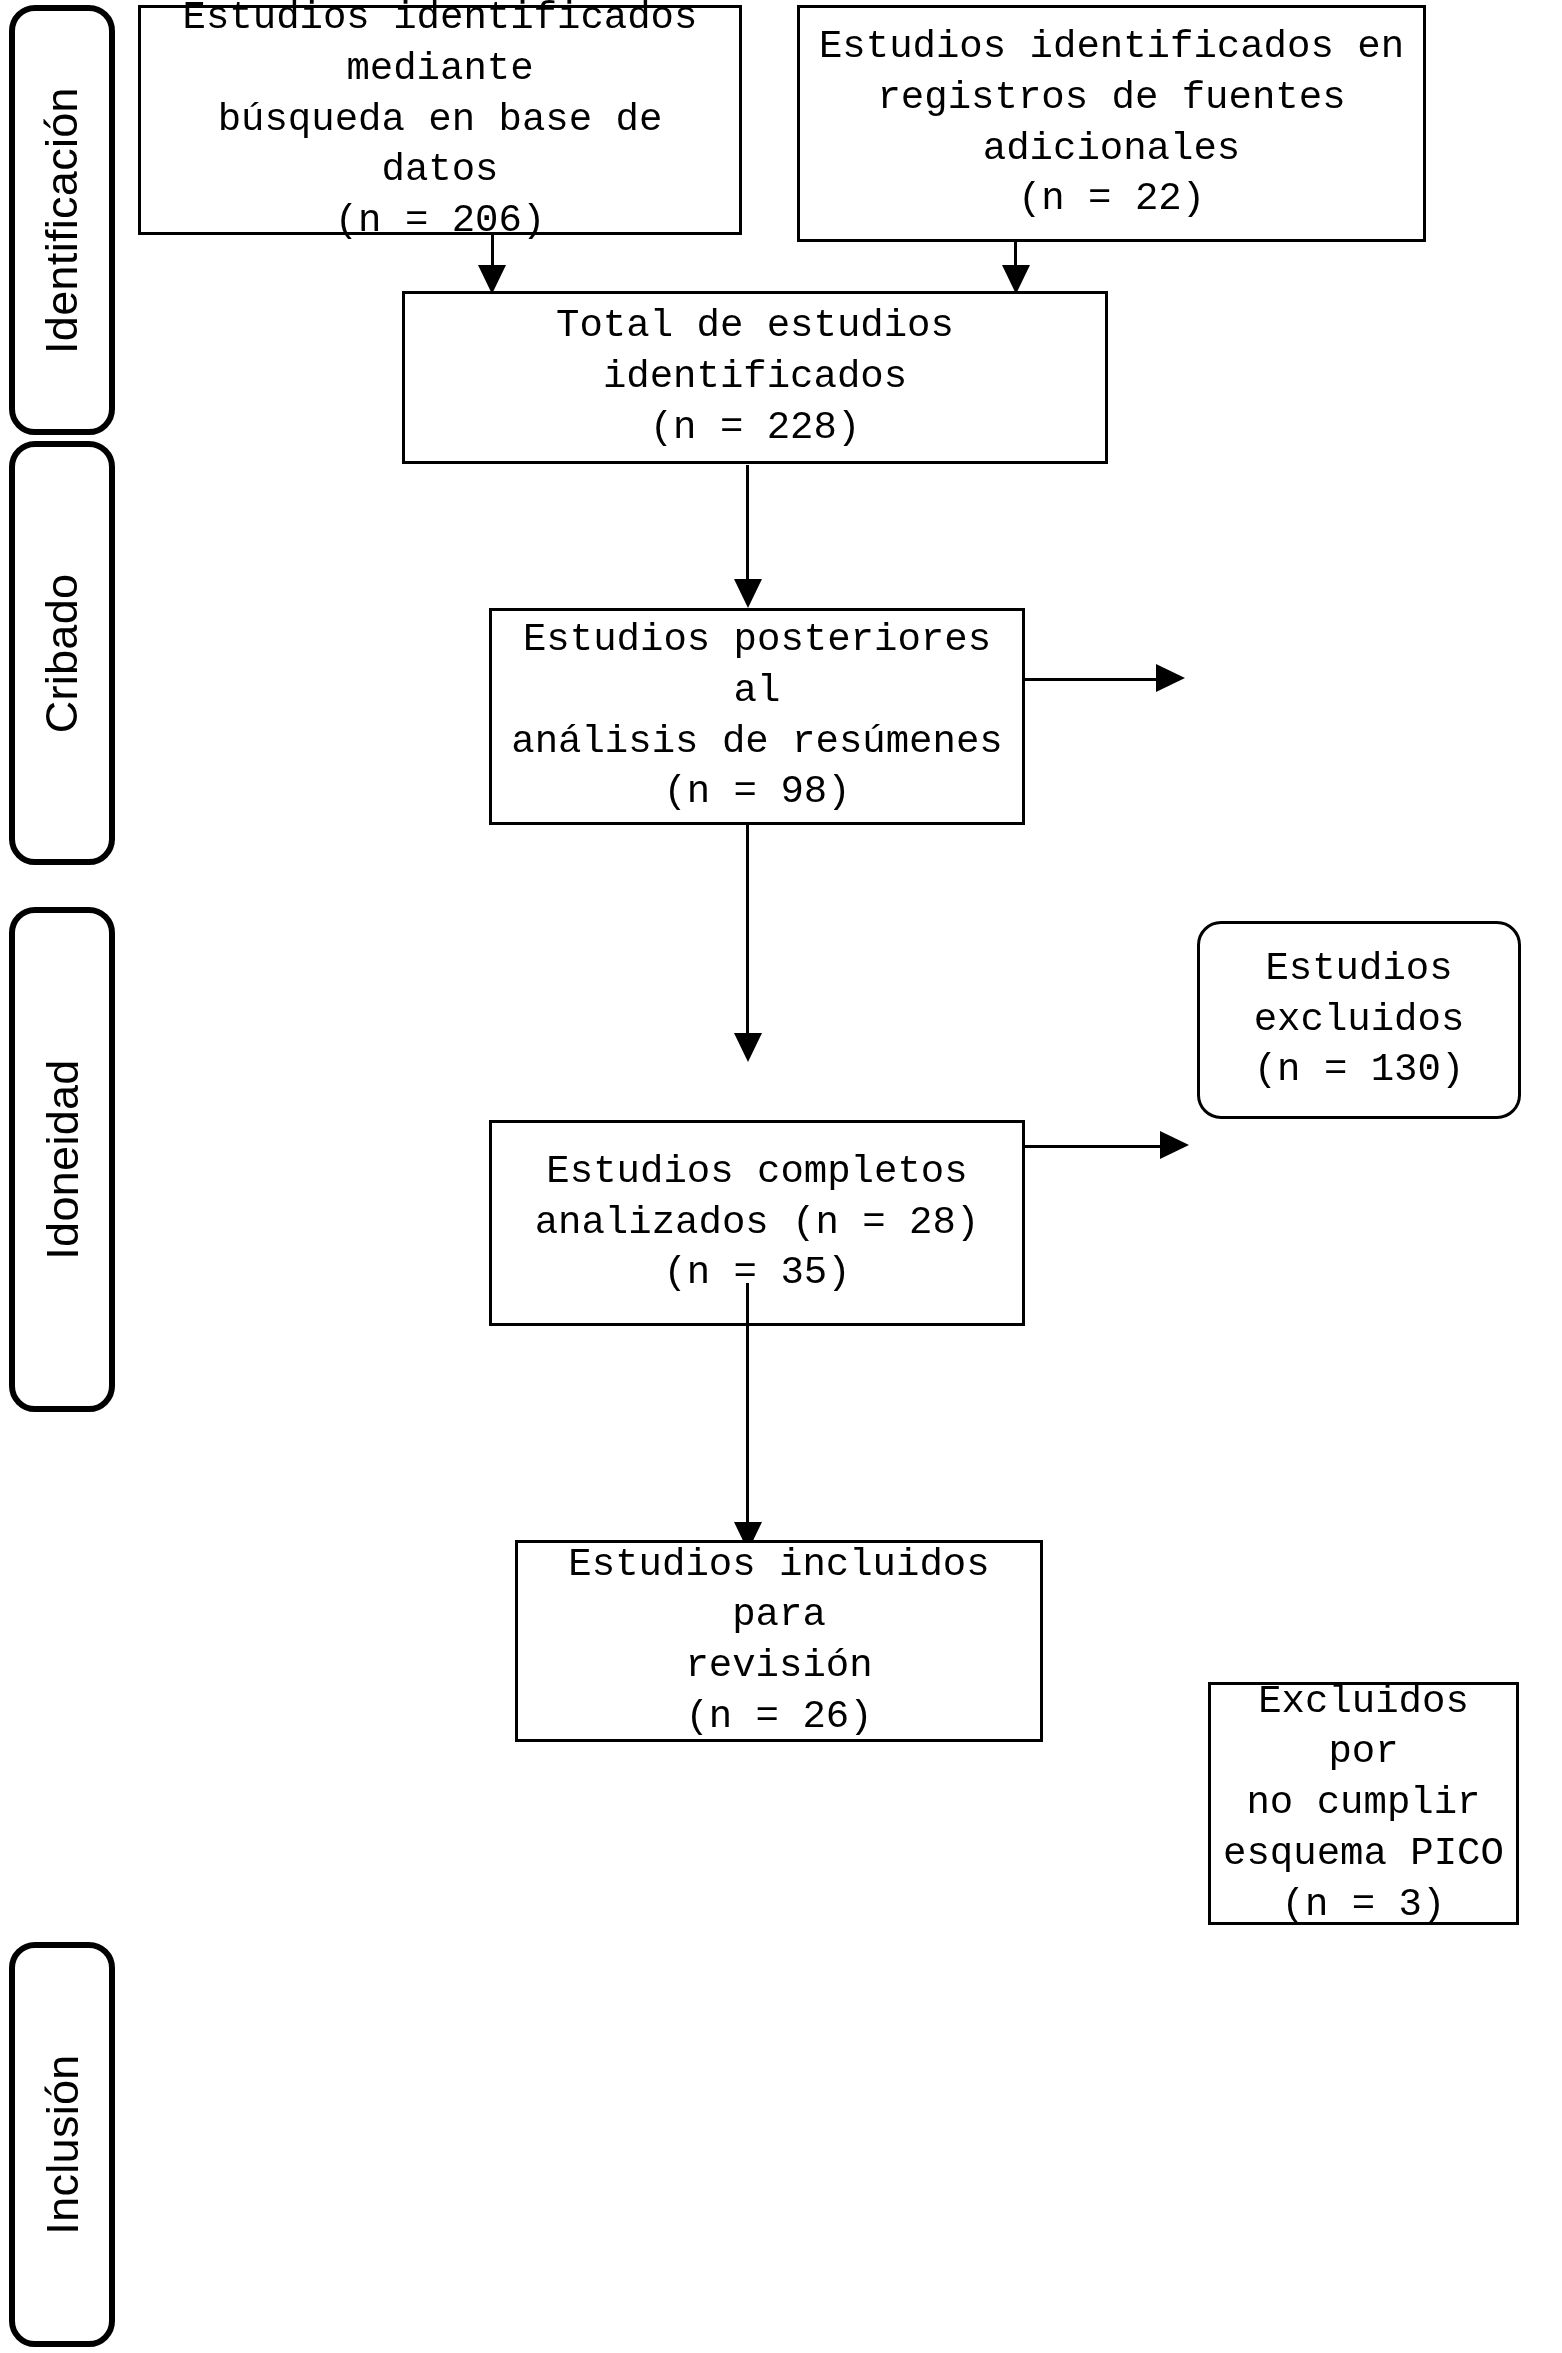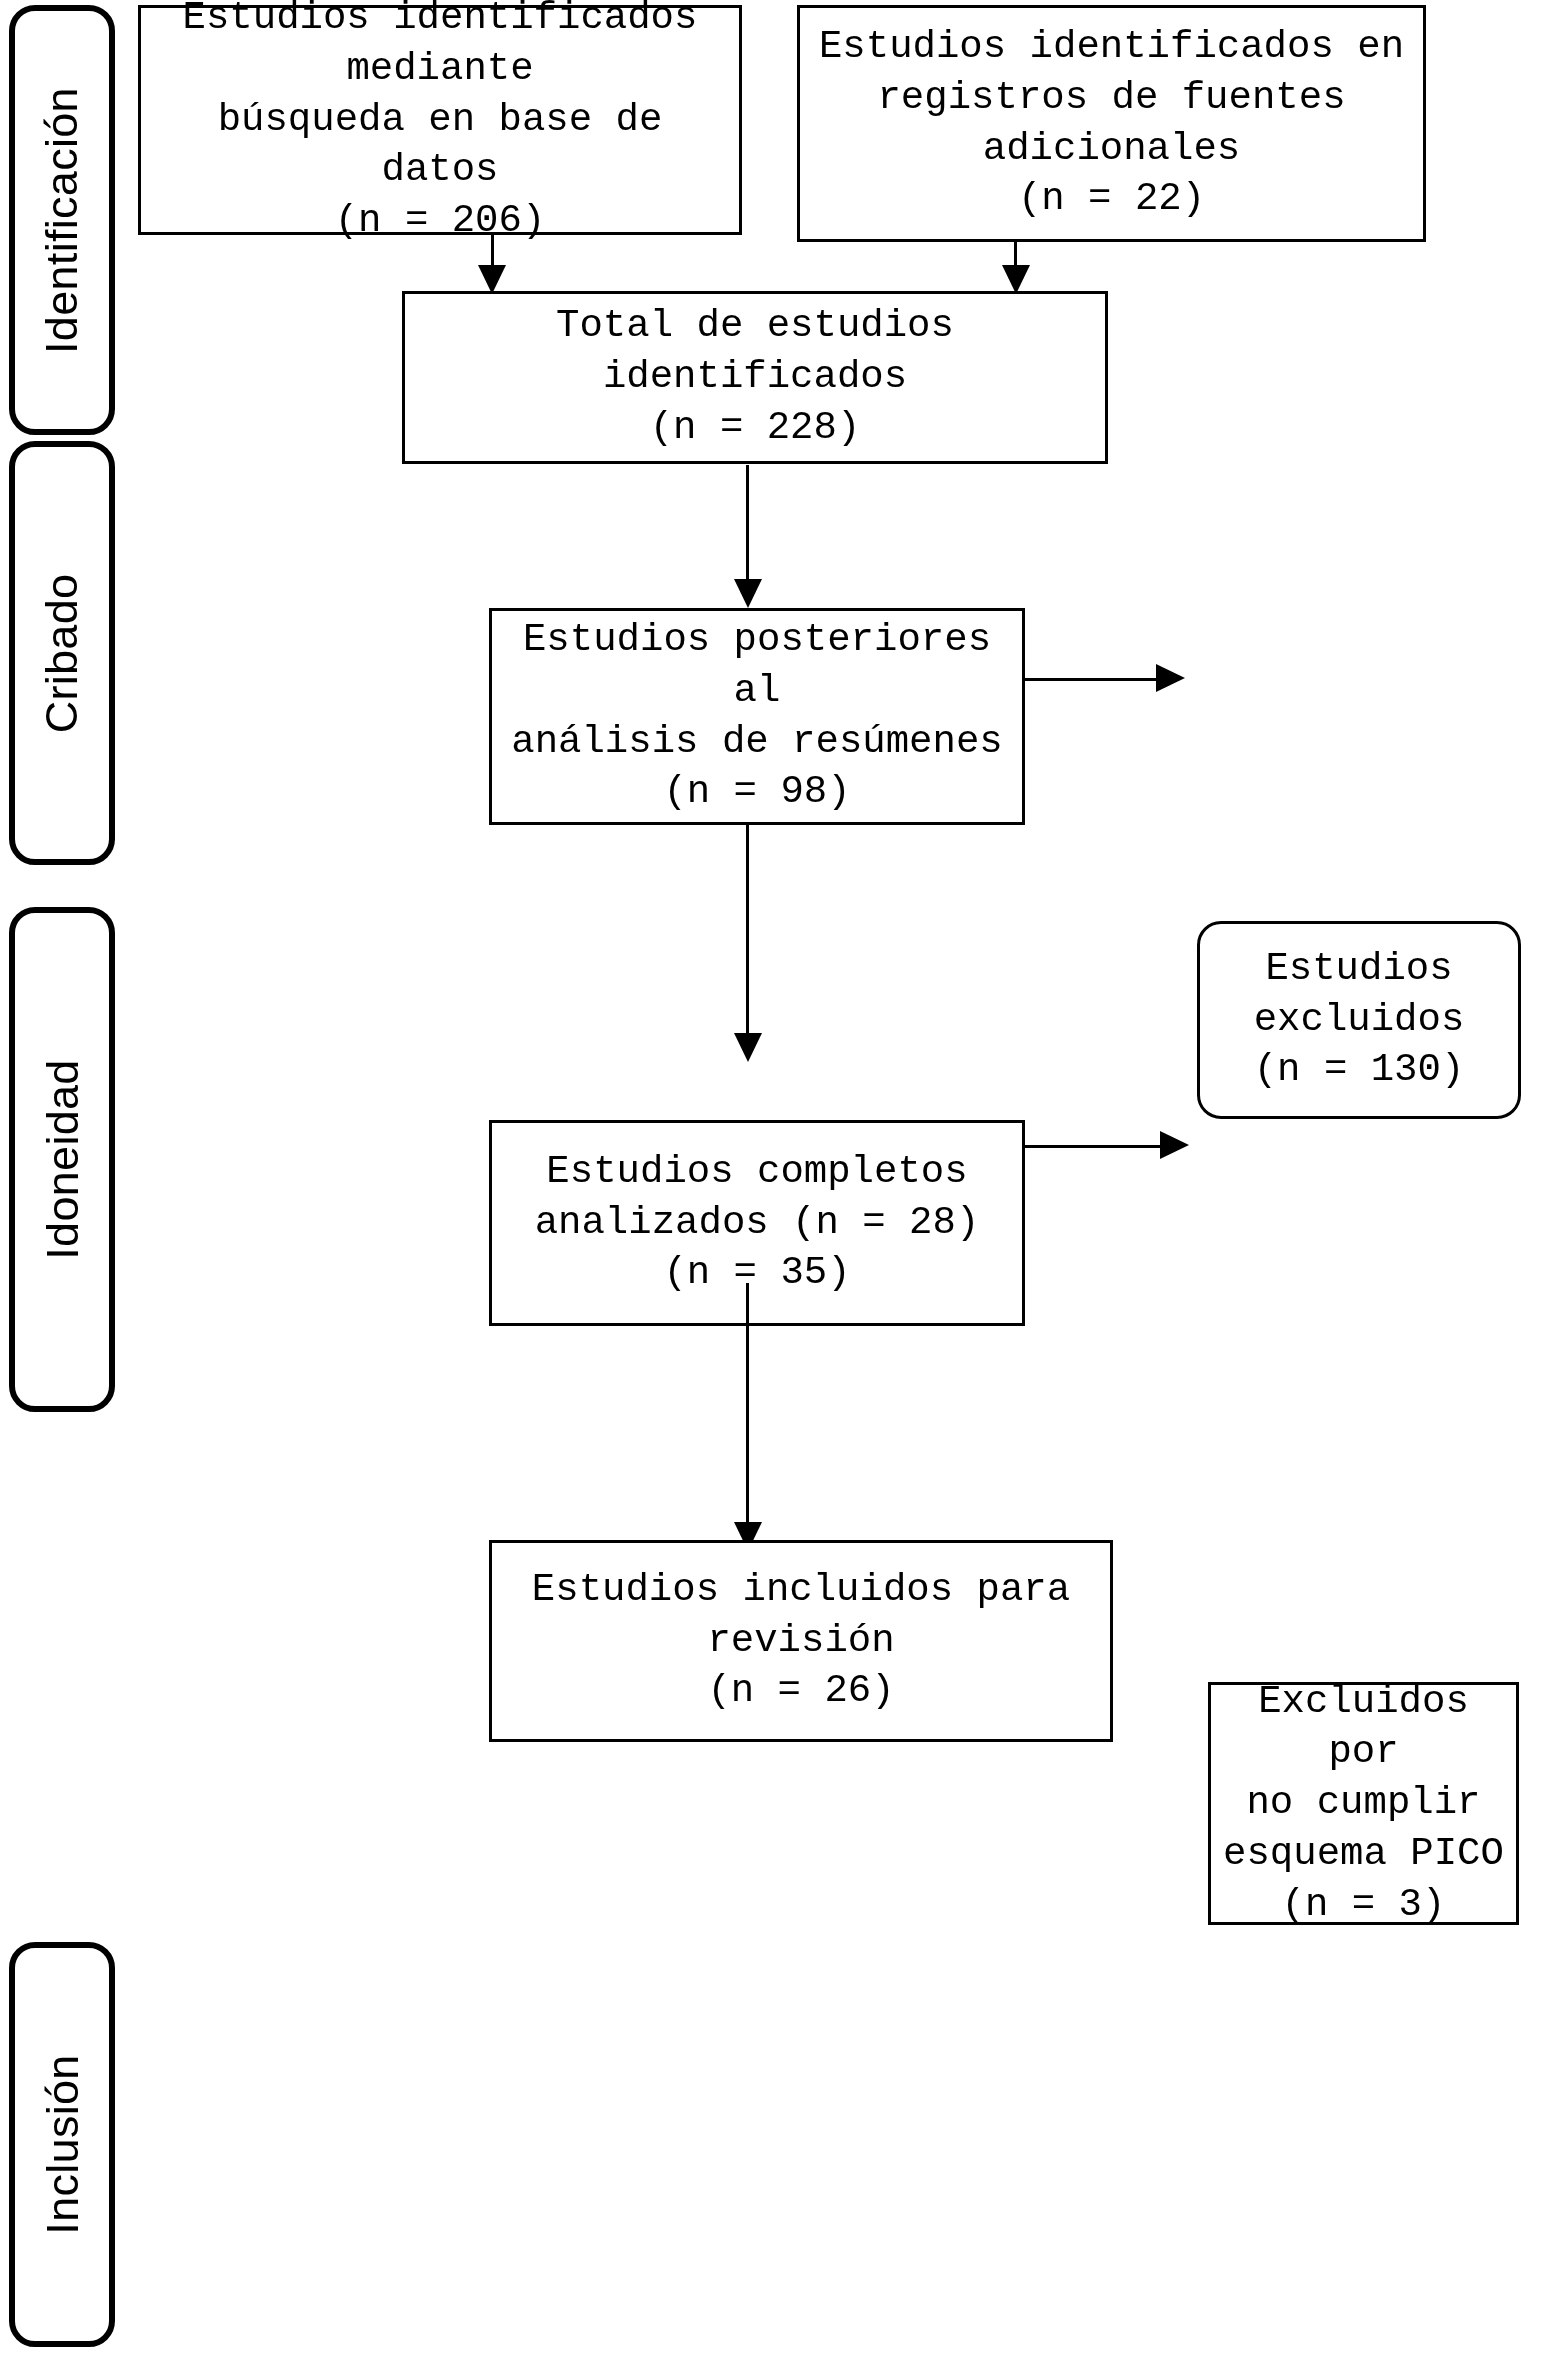--- a/index.html
+++ b/index.html
@@ -162,21 +162,21 @@
 analizados (n = 28)
 (n = 35)</div>
   </div>
 
   <div class="hline" style="left:1025px; top:1145px; width:137px;"></div>
   <div class="arrow-right" style="left:1160px; top:1131px;"></div>
 
   <div class="vline" style="left:746px; top:1283px; height:243px;"></div>
   <div class="arrow-down" style="left:734px; top:1522px;"></div>
 
-  <div class="flow-box heavy" style="left:489px; top:1540px; width:624px; height:202px;">
+  <div class="flow-box heavy" style="left:515px; top:1540px; width:528px; height:202px;">
     <div class="box-text">Estudios incluidos para
 revisión
 (n = 26)</div>
   </div>
 
   <div class="flow-box heavy" style="left:1208px; top:1682px; width:311px; height:243px;">
     <div class="box-text">Excluidos por
 no cumplir
 esquema PICO
 (n = 3)</div>

